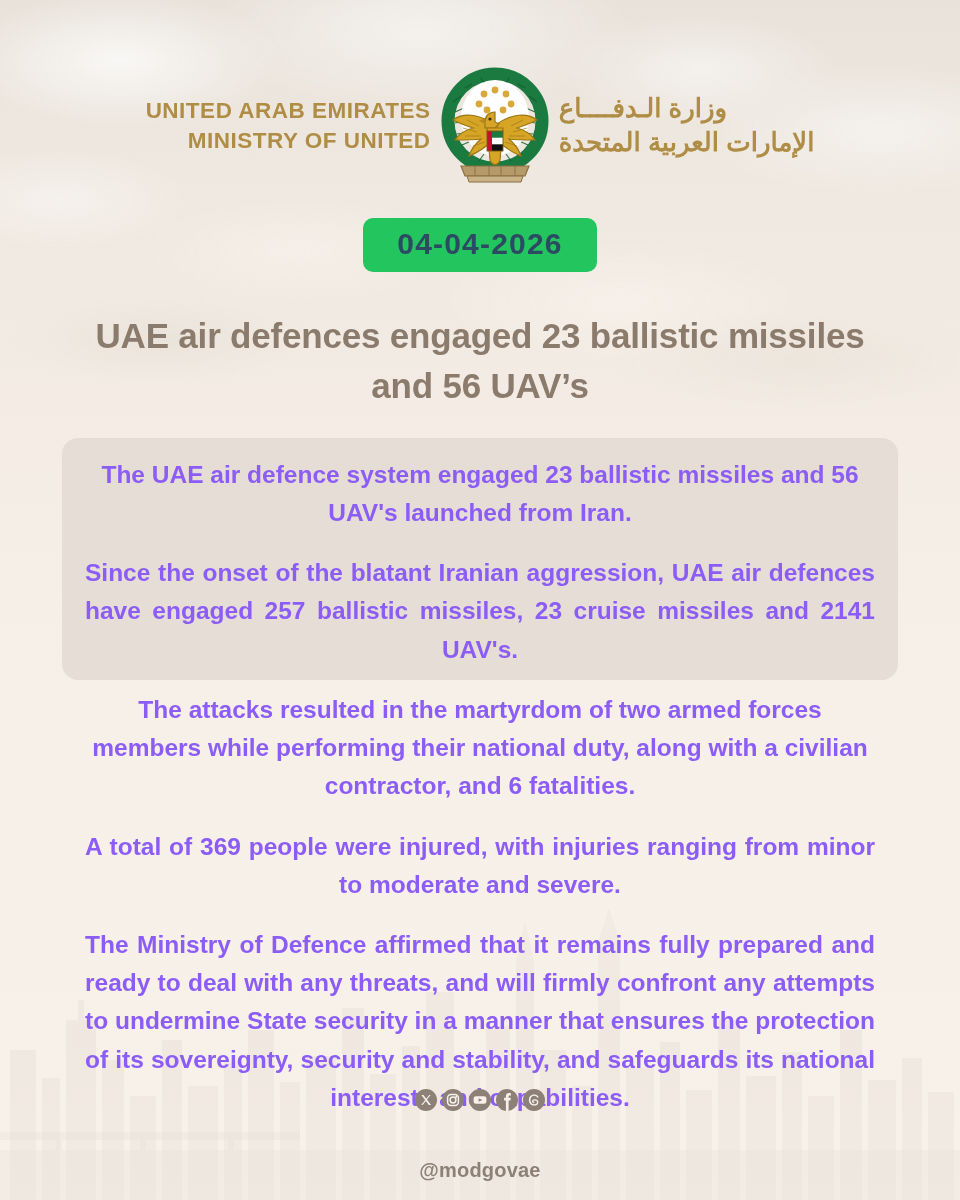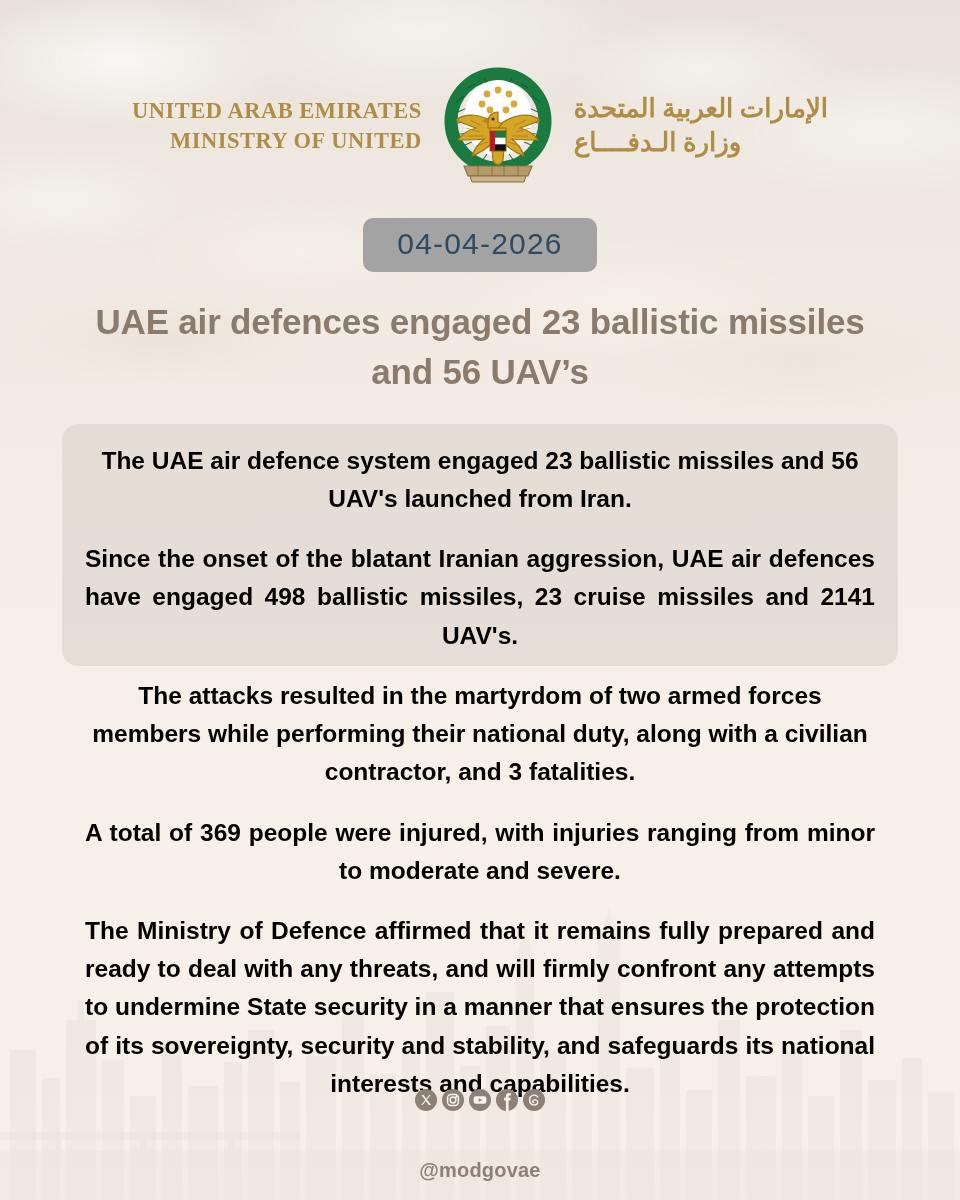--- a/index.html
+++ b/index.html
@@ -36,59 +36,59 @@
   .bg-veil{
     position:absolute; left:0; bottom:0; width:960px; height:300px; z-index:2;
     background:linear-gradient(180deg, rgba(248,241,234,.55) 0%, rgba(248,241,234,.25) 45%, rgba(248,241,234,.5) 100%);
   }
 
   .page{ position:relative; z-index:5; width:960px; height:1200px; }
 
   
   .header{
     display:flex; align-items:center; justify-content:center;
-    gap:18px; padding-top:66px;font-family:Liberation Serif, serif;
+    gap:6px; padding-top:66px;
   }
   .hdr-en{ text-align:right; line-height:1.32; }
   .hdr-en div{
     font-size:22.5px; font-weight:bold; color:#b08d45;
     letter-spacing:.5px; white-space:nowrap;
   }
   .emblem{ width:116px; height:120px; flex:0 0 auto; }
   .hdr-ar{ text-align:left; line-height:1.3; }
   .hdr-ar div{
     font-size:26px; font-weight:bold; color:#b08d45;
     white-space:nowrap; direction:rtl;
   }
 
   
   .date-wrap{ display:flex; justify-content:center; margin-top:32px; }
   .date-badge{
-    background:#a3a3a3; border-radius:10px;
+    background:#22c55e; border-radius:10px;
     padding:9px 34px 11px;
-    font-size:30px; font-weight:400; color:#2d4a63;
+    font-size:30px; font-weight:700; color:#2d4a63;
     letter-spacing:1.2px;
   }
 
   
   .headline{
-    margin:25px auto 0; width:790px; text-align:center;
+    margin:39px auto 0; width:790px; text-align:center;
     font-size:35px; font-weight:bold; color:#8a7b6c;
     line-height:1.44; letter-spacing:-.2px;
   }
 
   
   .body-wrap{ position:relative; margin-top:26px; }
   .highlight-panel{
     position:absolute; left:62px; top:0; width:836px; height:242px;
     background:rgba(219,210,201,.58); border-radius:16px; z-index:-1;
   }
   .paras{ position:relative; width:790px; margin:0 auto; padding-top:18px; }
   .para{
-    text-align:center; color:#000000;
+    text-align:center; color:#8b5cf6;
     font-size:24.5px; font-weight:bold; line-height:1.56;
     margin-bottom:22px;
   }
   .para.justify{ text-align:justify; text-align-last:center; }
   .para:last-child{ margin-bottom:12px; }
 
   
   .footer{
     position:absolute; left:0; bottom:18px; width:960px;
     display:flex; flex-direction:column; align-items:center; gap:4px;
@@ -208,37 +208,37 @@
       </g>
 
       <path d="M24 100 L92 100 L88 110 L28 110 Z" fill="#b59a6a" stroke="#8a6f42" stroke-width="1.2"></path>
       <path d="M30 110 L86 110 L84 116 L32 116 Z" fill="#c9b287" stroke="#8a6f42" stroke-width="1"></path>
       <g stroke="#8a6f42" stroke-width="0.9">
         <path d="M38 100 L38 110 M52 100 L52 110 M64 100 L64 110 M78 100 L78 110"></path>
       </g>
     </svg>
 
     <div class="hdr-ar">
+      <div>وزارة الـدفــــاع</div>
       <div>الإمارات العربية المتحدة</div>
-      <div>وزارة الـدفــــاع</div>
     </div>
   </div>
 
   <div class="date-wrap">
     <div class="date-badge">04-04-2026</div>
   </div>
 
   <div class="headline">UAE air defences engaged 23 ballistic missiles and 56 UAV’s</div>
 
   <div class="body-wrap">
     <div class="highlight-panel"></div>
     <div class="paras">
       <div class="para">The UAE air defence system engaged 23 ballistic missiles and 56 UAV's launched from Iran.</div>
-      <div class="para justify">Since the onset of the blatant Iranian aggression, UAE air defences have engaged 498 ballistic missiles, 23 cruise missiles and 2141 UAV's.</div>
-      <div class="para">The attacks resulted in the martyrdom of two armed forces members while performing their national duty, along with a civilian contractor, and 3 fatalities.</div>
+      <div class="para justify">Since the onset of the blatant Iranian aggression, UAE air defences have engaged 257 ballistic missiles, 23 cruise missiles and 2141 UAV's.</div>
+      <div class="para">The attacks resulted in the martyrdom of two armed forces members while performing their national duty, along with a civilian contractor, and 6 fatalities.</div>
       <div class="para justify">A total of 369 people were injured, with injuries ranging from minor to moderate and severe.</div>
       <div class="para justify">The Ministry of Defence affirmed that it remains fully prepared and ready to deal with any threats, and will firmly confront any attempts to undermine State security in a manner that ensures the protection of its sovereignty, security and stability, and safeguards its national interests and capabilities.</div>
     </div>
   </div>
 
   <div class="footer">
     <div class="socials">
       <svg width="22" height="22" viewBox="0 0 22 22">
         <circle cx="11" cy="11" r="11" fill="#8d8076"></circle>
         <path d="M6.3 6 L10.2 11.1 L6.2 16 L7.6 16 L10.9 12 L13.8 16 L16 16 L11.9 10.5 L15.7 6 L14.3 6 L11.2 9.7 L8.5 6 Z" fill="#f8f1ea"></path>

